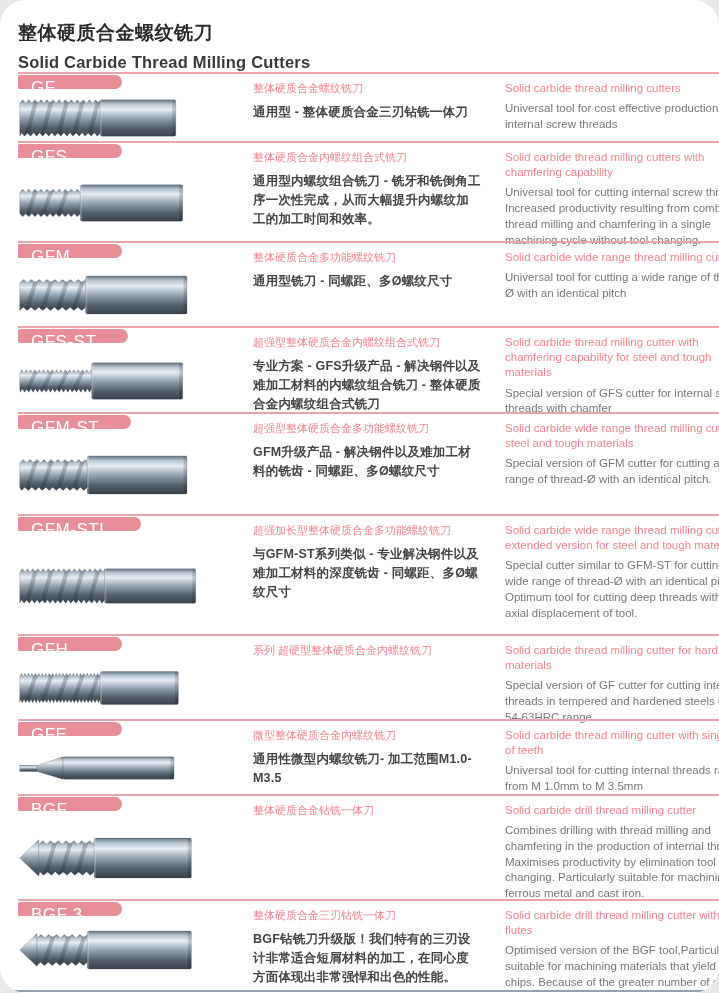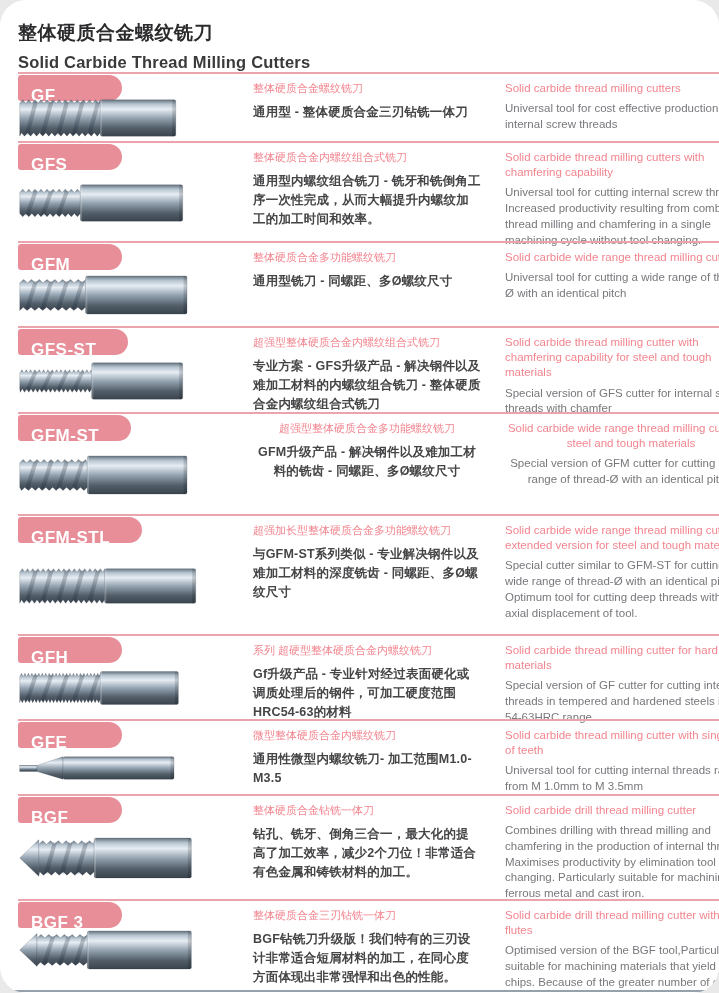--- a/index.html
+++ b/index.html
@@ -17,23 +17,23 @@
     background:#ffffff;overflow:hidden;border-radius:26px;
   }
   
   .header{padding:20px 0 0 18px;}
   .header .t-cn{font-size:19px;font-weight:700;color:#2b2b2d;letter-spacing:.5px;}
   .header .t-en{font-size:16.5px;font-weight:700;color:#3a3a3c;margin-top:7px;letter-spacing:.2px;}
   
   .row{position:relative;width:719px;}
   .topline{position:absolute;top:0;left:18px;right:0;height:2px;background:var(--divider-pink);}
   .badge{
-    position:absolute;top:3px;left:18px;height:26px;line-height:25px;
-    min-width:104px;padding:8px 32px 0 13px;border-radius:3px 13px 13px 3px;
-    background:var(--accent-pink);color:#ffffff;font-size:17px;font-weight:700;
+    position:absolute;top:3px;left:18px;height:14px;line-height:25px;
+    min-width:104px;padding:0 32px 0 13px;border-radius:3px 13px 13px 3px;
+    background:var(--accent-pink);color:#ffffff;font-size:17px;font-weight:400;
     letter-spacing:.5px;white-space:nowrap;
   }
   .tool{position:absolute;left:18px;width:220px;}
   .tool svg{display:block;}
   .col-cn{position:absolute;left:253px;top:9px;width:228px;}
   .col-en{position:absolute;left:505px;top:9px;width:252px;}
   .title-cn{font-size:11px;color:var(--heading-pink);margin-bottom:7px;font-weight:400;}
   .desc-cn{font-size:12.5px;color:var(--text-dark);font-weight:600;line-height:1.5;letter-spacing:.2px;}
   .title-en{font-size:11.5px;color:var(--heading-pink);line-height:1.32;margin-bottom:5px;}
   .desc-en{font-size:11.5px;color:var(--text-gray);line-height:1.37;}
@@ -181,21 +181,21 @@
     <div class="col-cn">
       <div class="title-cn">超强型整体硬质合金内螺纹组合式铣刀</div>
       <div class="desc-cn">专业方案 - GFS升级产品 - 解决钢件以及难加工材料的内螺纹组合铣刀 - 整体硬质合金内螺纹组合式铣刀</div>
     </div>
     <div class="col-en">
       <div class="title-en">Solid carbide thread milling cutter with chamfering capability for steel and tough materials</div>
       <div class="desc-en">Special version of GFS cutter for internal screw threads with chamfer</div>
     </div>
   </section>
 
-  <section class="row" style="height: 102px; text-align: center;">
+  <section class="row" style="height: 102px;">
     <div class="topline"></div>
     <div class="badge">GFM-ST</div>
     <div class="tool" style="top: 37px;">
           <svg width="215" height="52" viewBox="0 0 220 60" preserveAspectRatio="xMinYMid meet" role="img">
             <defs>
               <linearGradient id="metal4" x1="0" y1="0" x2="0" y2="1">
     <stop offset="0" stop-color="#65737f"></stop>
                 <stop offset=".12" stop-color="#b7c5d1"></stop>
     <stop offset=".26" stop-color="#e7edf3"></stop>
                 <stop offset=".5" stop-color="#95a4b2"></stop>
@@ -280,21 +280,20 @@
             <polygon points="54,15 59,15 49,45 44,45" fill="rgba(25,35,50,.25)"></polygon>
             <polygon points="72,15 77,15 67,45 62,45" fill="rgba(25,35,50,.25)"></polygon>
             <polygon points="90,15 95,15 85,45 80,45" fill="rgba(25,35,50,.25)"></polygon>
             <rect x="95" y="11" width="90" height="38" rx="2" fill="url(#metal6)" stroke="rgba(30,40,55,.35)" stroke-width=".6"></rect>
             <rect x="181" y="11" width="4" height="38" fill="rgba(0,0,0,.15)"></rect>
             <rect x="95" y="11" width="2" height="38" fill="rgba(255,255,255,.2)"></rect>
           </svg>
         </div>
     <div class="col-cn">
       <div class="title-cn">系列 超硬型整体硬质合金内螺纹铣刀</div>
-      <div class="desc-cn">Gf升级产品 - 专业针对经过表面硬化或调质处理后的钢件，可加工硬度范围HRC54-63的材料</div>
     </div>
     <div class="col-en">
       <div class="title-en">Solid carbide thread milling cutter for hard materials</div>
       <div class="desc-en">Special version of GF cutter for cutting internal threads in tempered and hardened steels in the 54-63HRC range</div>
     </div>
   </section>
 
   <section class="row" style="height: 75px;">
     <div class="topline"></div>
     <div class="badge">GFE</div>
@@ -346,21 +345,20 @@
             <polygon points="40,12 45,12 35,48 30,48" fill="rgba(25,35,50,.25)"></polygon>
             <polygon points="58,12 63,12 53,48 48,48" fill="rgba(25,35,50,.25)"></polygon>
             <polygon points="76,12 81,12 71,48 66,48" fill="rgba(25,35,50,.25)"></polygon>
             <rect x="88" y="7" width="112" height="46" rx="2" fill="url(#metal8)" stroke="rgba(30,40,55,.35)" stroke-width=".6"></rect>
             <rect x="196" y="7" width="4" height="46" fill="rgba(0,0,0,.15)"></rect>
             <rect x="88" y="7" width="2" height="46" fill="rgba(255,255,255,.2)"></rect>
           </svg>
         </div>
     <div class="col-cn">
       <div class="title-cn">整体硬质合金钻铣一体刀</div>
-      <div class="desc-cn">钻孔、铣牙、倒角三合一，最大化的提高了加工效率，减少2个刀位！非常适合有色金属和铸铁材料的加工。</div>
     </div>
     <div class="col-en">
       <div class="title-en">Solid carbide drill thread milling cutter</div>
       <div class="desc-en">Combines drilling with thread milling and chamfering in the production of internal threads Maximises productivity by elimination tool changing. Particularly suitable for machining non-ferrous metal and cast iron.</div>
     </div>
   </section>
 
   <section class="row" style="height: 78px;">
     <div class="topline"></div>
     <div class="badge">BGF 3</div>

